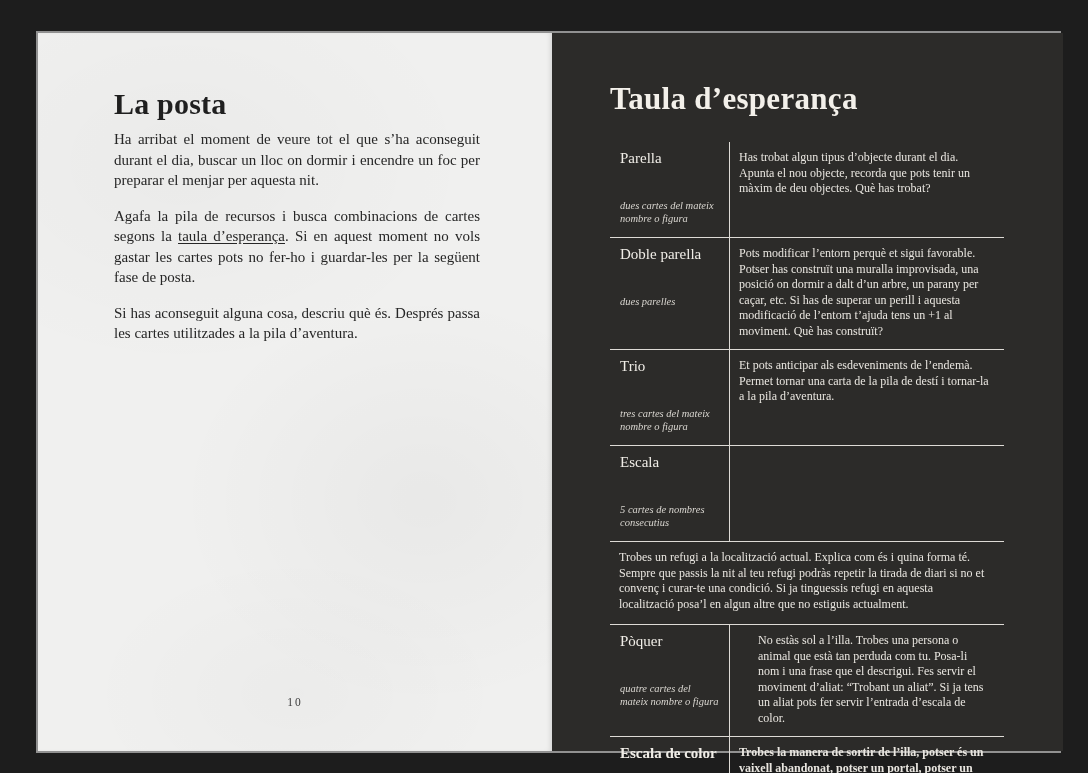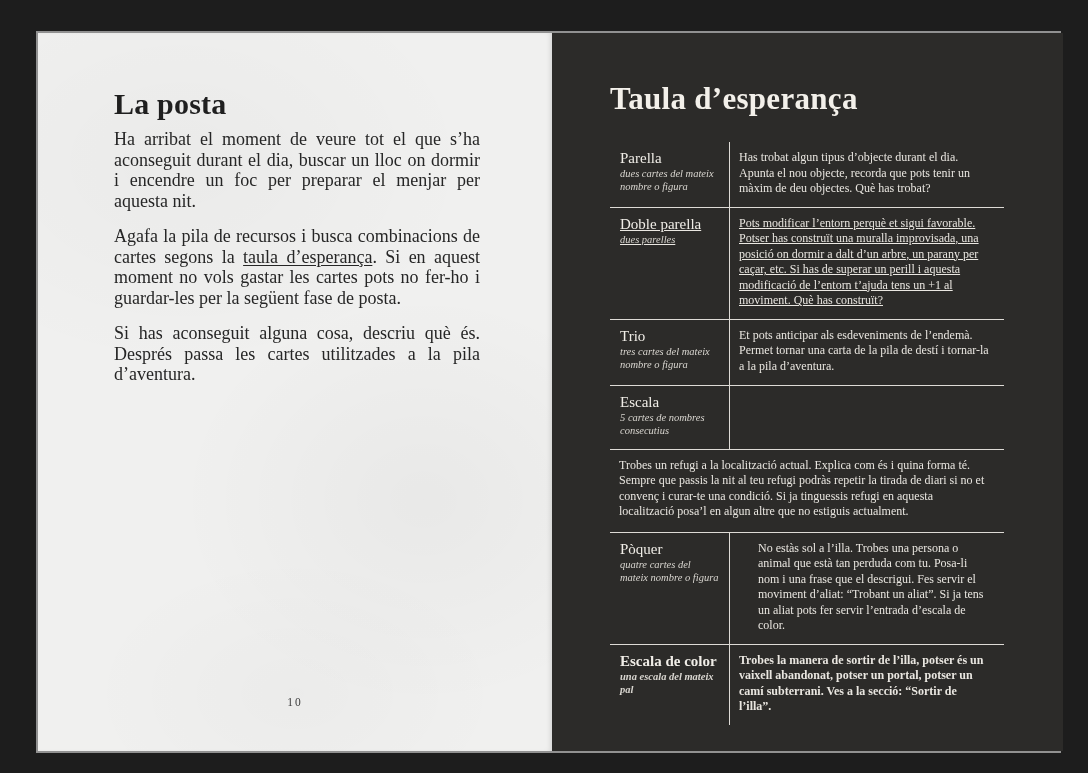--- a/index.html
+++ b/index.html
@@ -36,21 +36,21 @@
     left: 76px; top: 53px;
     font-size: 30px;
     line-height: 36px;
     color: #1f1f1f;
     letter-spacing: 0.2px;
   }
   .lp-body {
     position: absolute;
     left: 76px; top: 96px;
     width: 366px;
-    font-size: 18px;
+    font-size: 15px;
     line-height: 20.5px;
     color: #262626;
     text-align: justify;
   }
   .lp-body p { margin-bottom: 15px; }
   .ref-link {
     text-decoration: underline;
     text-underline-offset: 2px;
     color: inherit;
   }
@@ -85,21 +85,21 @@
     position: absolute;
     left: 58px; top: 109px;
     width: 394px;
   }
   .t-row {
     display: flex;
     border-bottom: 1.5px solid #dedbd6;
   }
   .t-row:last-child { border-bottom: none; }
   .t-row:nth-child(1) { min-height: 65px; }
-  .t-row:nth-child(2) { min-height: 95px; text-decoration: underline; }
+  .t-row:nth-child(2) { min-height: 95px; }
   .t-row:nth-child(3) { min-height: 66px; }
   .t-row:nth-child(4) { min-height: 62px; }
   .t-row:nth-child(5) { min-height: 83px; }
   .t-row:nth-child(6) { min-height: 77px; gap: 19px; }
   .t-row:nth-child(7) { min-height: 70px; font-weight: bold; }
   .t-name-cell {
     flex: 0 0 120px;
     width: 120px;
     border-right: 1.5px solid #dedbd6;
     padding: 8px 8px 12px 10px;
@@ -107,21 +107,21 @@
   .t-hand-name {
     font-size: 15px;
     line-height: 17px;
     color: #f0ede7;
   }
   .t-hand-req {
     font-size: 10.5px;
     line-height: 13px;
     font-style: italic;
     color: #d9d6d0;
-    margin-top: 0;
+    margin-top: 32px;
   }
   .t-desc-cell {
     flex: 1;
     padding: 8px 14px 10px 9px;
     font-size: 12px;
     line-height: 15.5px;
     color: #e9e6e0;
   }
 </style>
 </head>

